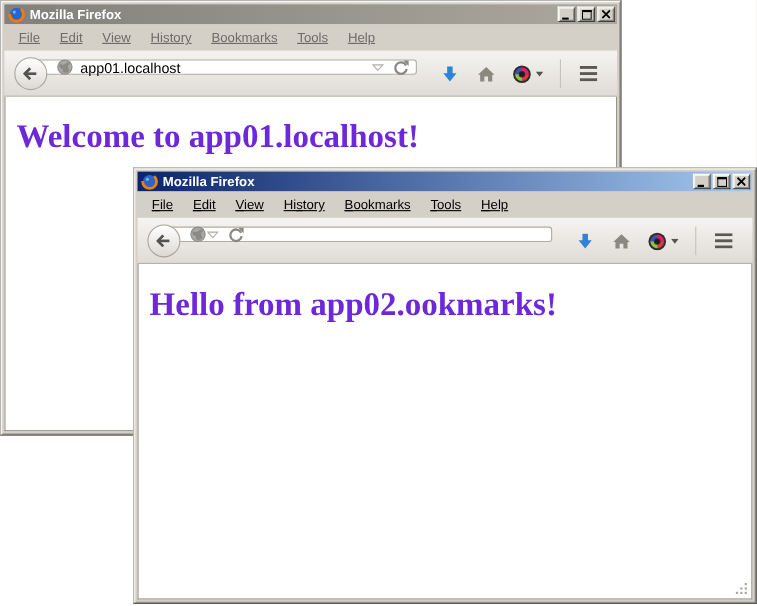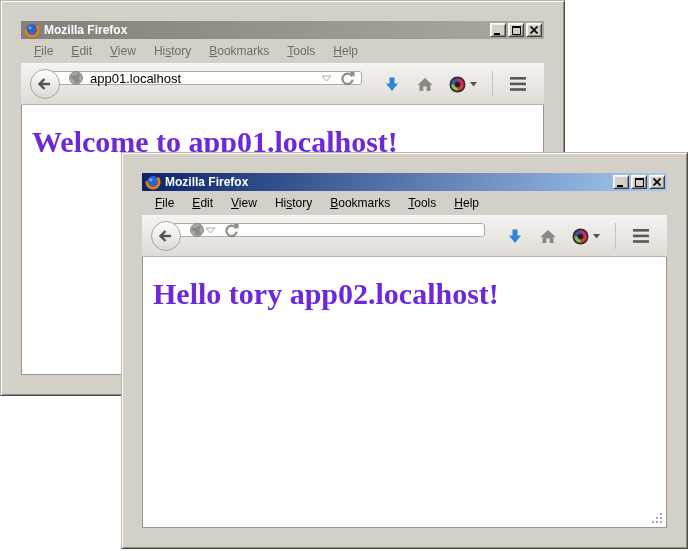--- a/index.html
+++ b/index.html
@@ -11,21 +11,21 @@
     overflow:hidden;
   }
 
   
   .window {
     position:absolute;
     background:#d4d0c8;
     border:1px solid;
     border-color:#b8b5ae #4e4c48 #4e4c48 #b8b5ae;
     box-shadow: inset 1px 1px 0 #ffffff, inset -1px -1px 0 #8f8d86;
-    padding:20px;
+    padding:3px;
     display:flex;
     flex-direction:column;
   }
   #win1 { left:0;   top:0;   width:565px; height:396px; z-index:1; }
   #win2 { left:121px; top:152px; width:567px; height:397px; z-index:2; }
 
   .titlebar {
     height:18px;
     flex:0 0 18px;
     display:flex;
@@ -54,21 +54,21 @@
     padding:0;
   }
 
   .menubar {
     height:24px; flex:0 0 24px;
     display:flex; align-items:center;
     padding-left:4px;
     background:#d4d0c8;
     font-size:12px;
   }
-  .menu-item { padding:3px 9px; white-space:nowrap; cursor:default; }
+  .menu-item { padding:3px 9px; white-space:nowrap; cursor:default;text-decoration:underline; }
   .menu-inactive .menu-item { color:#6f6c66; }
   .menu-active   .menu-item { color:#000000; }
 
   .toolbar {
     height:42px; flex:0 0 42px;
     background:linear-gradient(#f5f3f0,#dfdcd6);
     border-top:1px solid #f9f8f6;
     border-bottom:1px solid #b7b3ab;
     display:flex; align-items:center;
     padding:0 9px;
@@ -317,21 +317,21 @@
         <svg width="16" height="14" viewBox="0 0 16 14">
             <rect y="0" width="16" height="2.6" fill="#5a5850"></rect>
             <rect y="5.6" width="16" height="2.6" fill="#5a5850"></rect>
             <rect y="11.2" width="16" height="2.6" fill="#5a5850"></rect>
           </svg>
       </button>
     </div>
   </div>
 
   <div class="content">
-    <h1>Hello tory app02.localhost!</h1>
+    <h1>Hello from app02.ookmarks!</h1>
     <svg class="resize-grip" width="14" height="14" viewBox="0 0 14 14">
       <g fill="#ffffff">
           <rect x="11" y="3" width="2" height="2"></rect>
           <rect x="11" y="7" width="2" height="2"></rect>
           <rect x="11" y="11" width="2" height="2"></rect>
           <rect x="7" y="7" width="2" height="2"></rect>
           <rect x="7" y="11" width="2" height="2"></rect>
           <rect x="3" y="11" width="2" height="2"></rect>
         </g>
       <g fill="#aaa69e">

